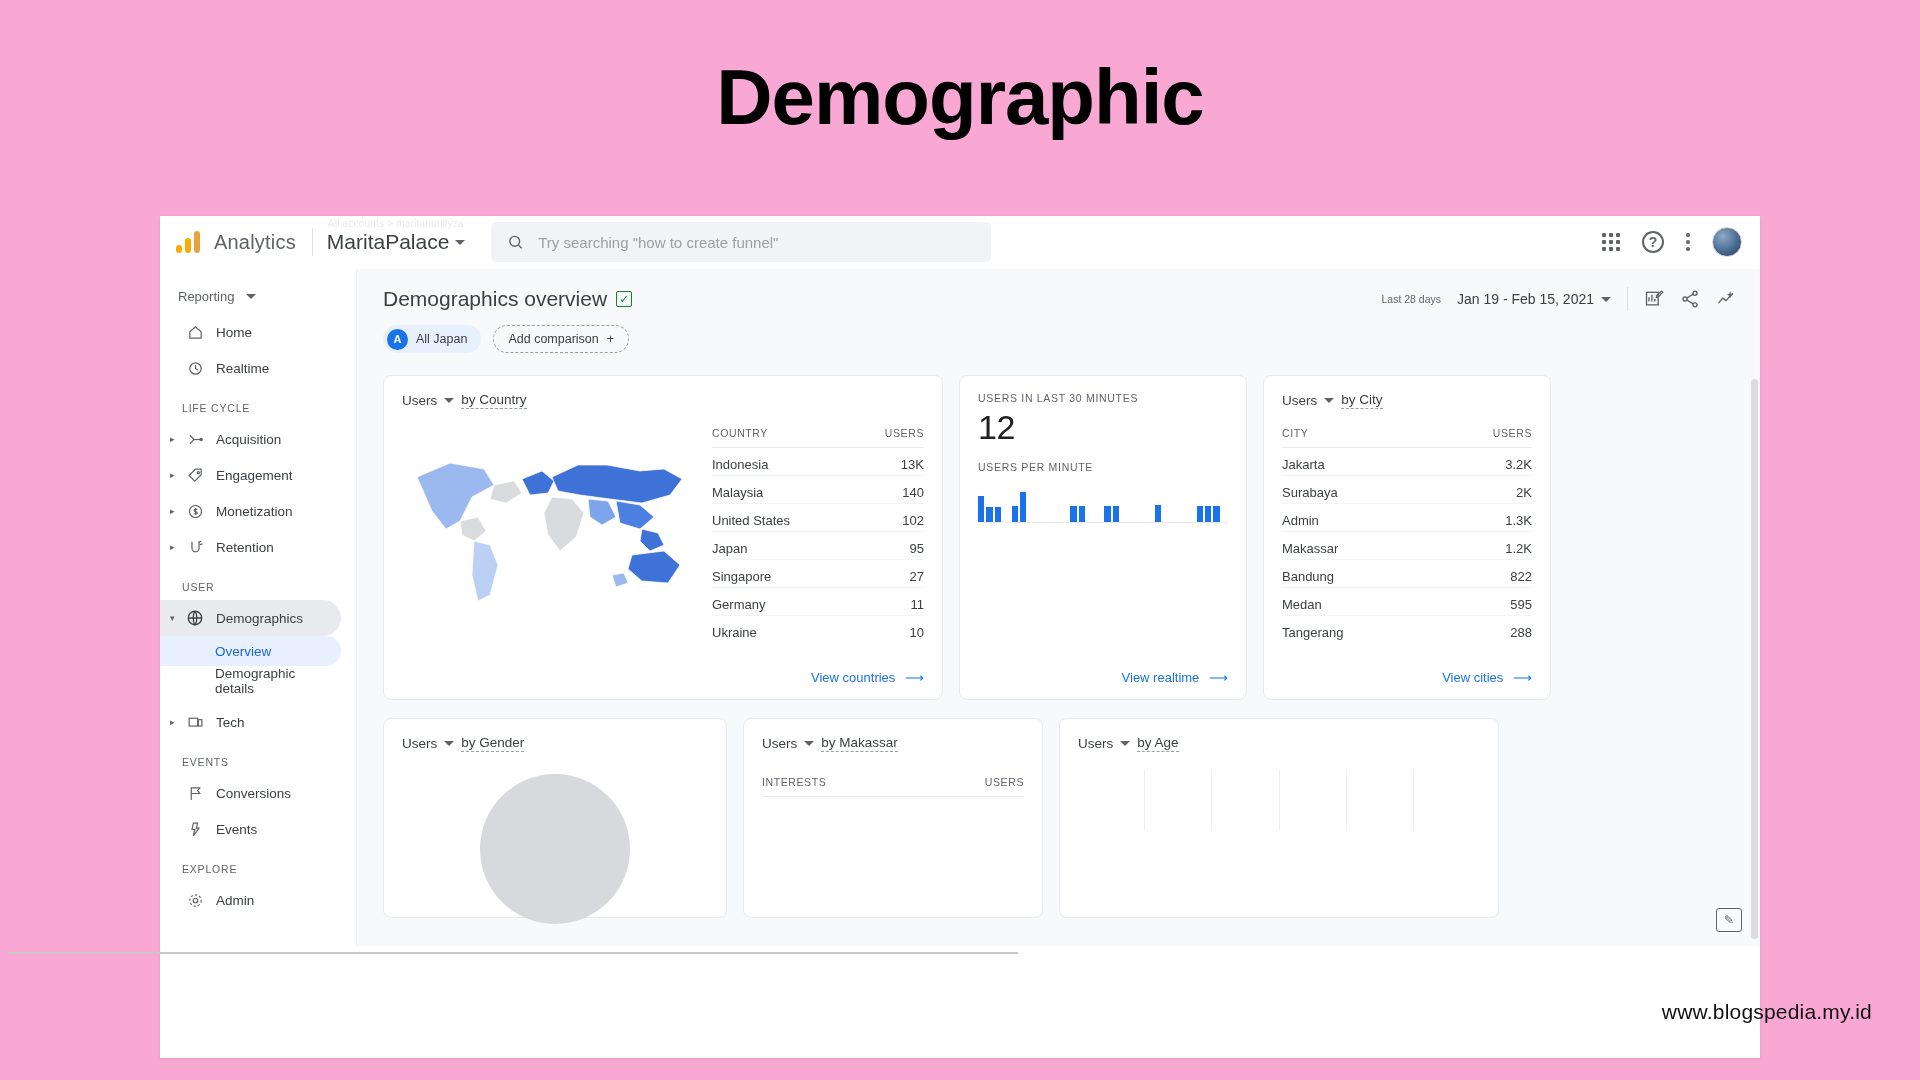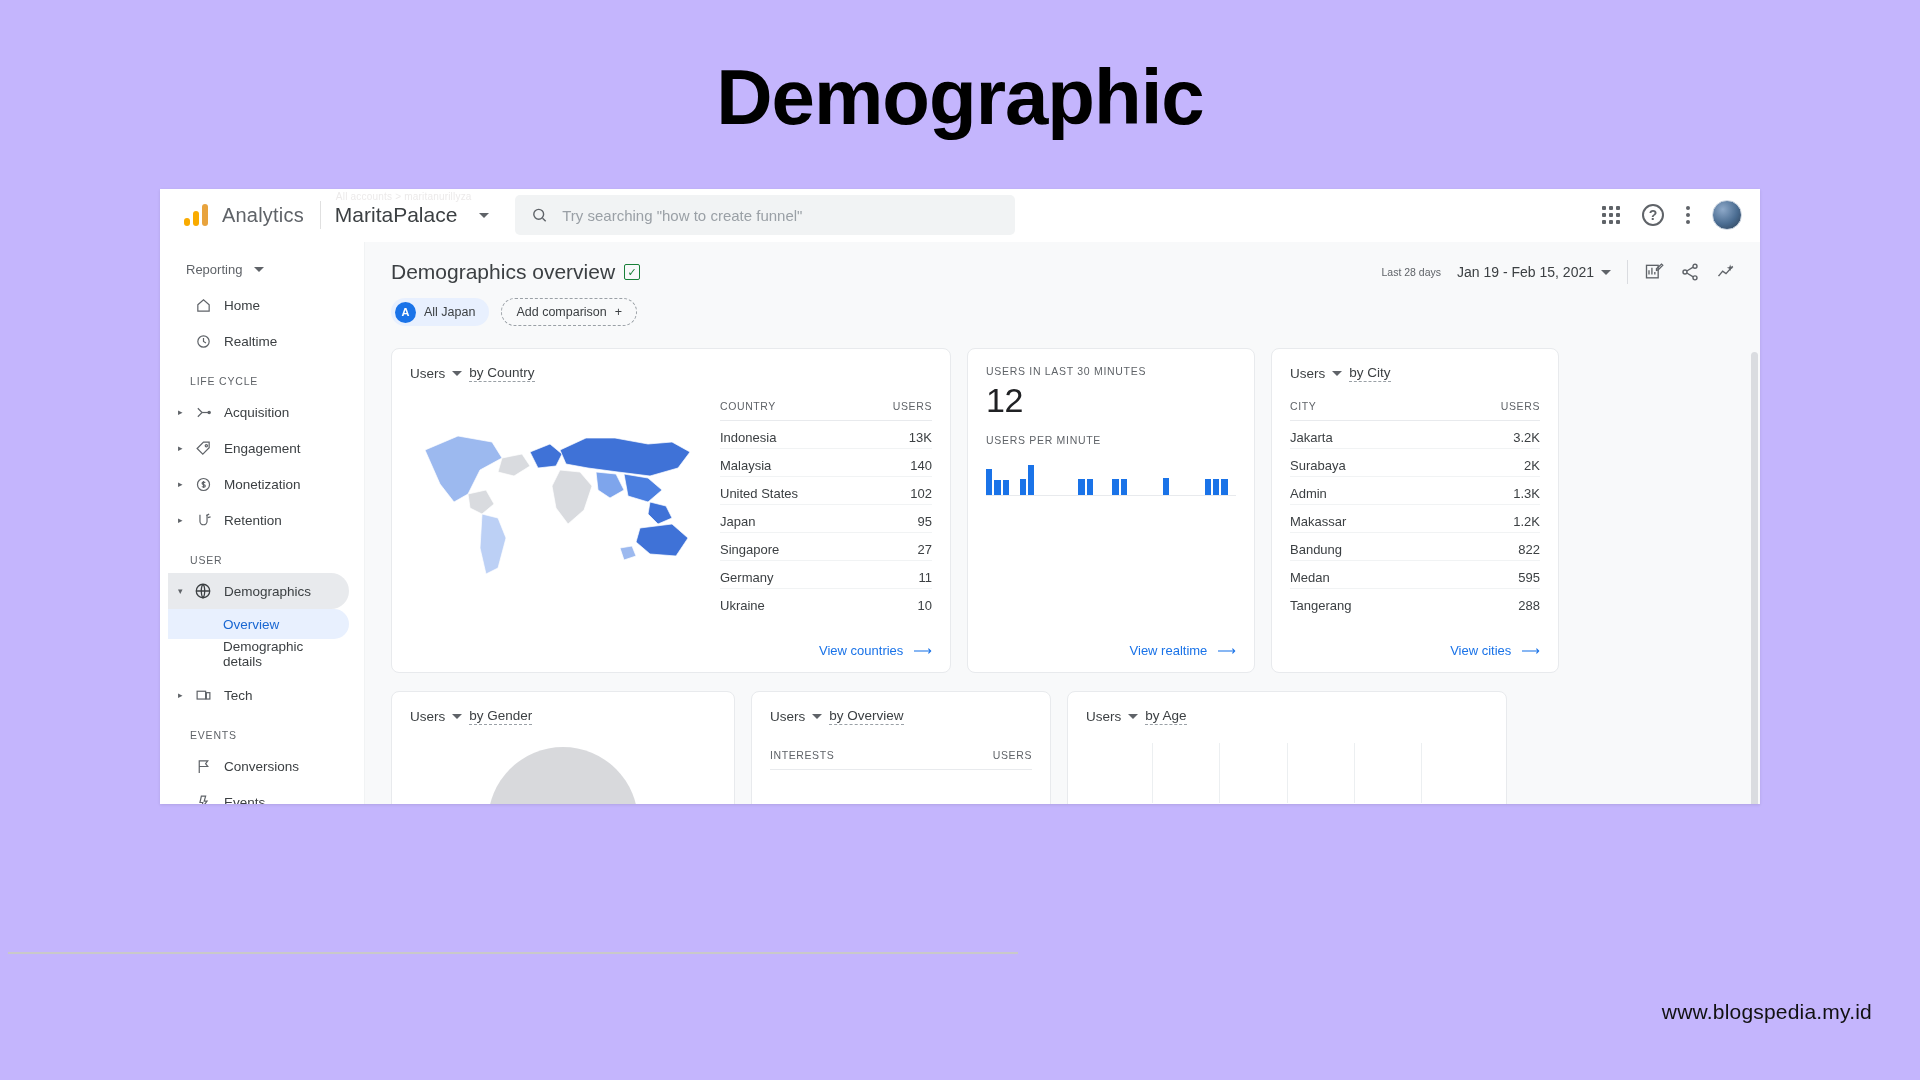--- a/index.html
+++ b/index.html
@@ -5,21 +5,21 @@
   * { box-sizing: border-box; margin: 0; padding: 0; }
   html, body {
     width: 1920px; height: 1080px;
     font-family: "Liberation Sans", sans-serif;
     background: #f1f1f1;
     overflow: hidden;
   }
   #slide {
     position: relative;
     width: 1920px; height: 1080px;
-    background: #c4b5fd;
+    background: #f9a8d4;
   }
 
   
   .slide-title {
     position: absolute;
     top: 52px; left: 0; width: 1920px;
     text-align: center;
     font-size: 78px;
     font-weight: bold;
     letter-spacing: -1px;
@@ -38,26 +38,25 @@
     right: 48px; top: 1000px;
     font-size: 21px;
     color: #111;
     letter-spacing: .2px;
     margin-left: 7px;
   }
 
   
   .ga-window {
     position: absolute;
-    left: 160px; top: 189px;
-    width: 1600px; height: 615px;
+    left: 160px; top: 216px;
+    width: 1600px; height: 842px;
     background: #fff;
     overflow: hidden;
     box-shadow: 0 1px 3px rgba(0,0,0,.10);
-    padding-left: 8px;
   }
 
   
   .ga-topbar {
     position: relative;
     height: 53px;
     background: #fff;
     display: flex;
     align-items: center;
     border-bottom: 1px solid #fff;
@@ -74,21 +73,21 @@
   .topbar-sep { width:1px; height:28px; background:#e0e0e0; margin:0 14px 0 16px; }
 
   .acct-wrap { position: relative; padding-right: 12px; }
   .acct-crumb {
     position: absolute; top: -12px; left: 1px;
     font-size: 10px; color: #eceaea; white-space: nowrap;
     letter-spacing: .2px;
   }
   .acct-name {
     font-size: 21px; color: #3c4043; white-space: nowrap;
-    display: flex; align-items: center; gap: 22px;
+    display: flex; align-items: center; gap: 6px;
   }
   .caret-dn {
     width: 0;height: 0;border-left:5px solid transparent;border-right:5px solid transparent;
     border-top:5px solid #5f6368; display:inline-block;
   }
 
   .ga-search {
     margin-left: 14px;
     width: 500px; height: 40px;
     background: #f1f3f4;
@@ -707,21 +706,21 @@
             </div>
             <div class="donut-wrap">
               <div class="donut"></div>
             </div>
           </div>
 
           <div class="card" style="width:300px;height:200px;">
             <div class="card-head">
               <span>Users</span>
               <span class="caret-dn"></span>
-              <span class="dim">by Overview</span>
+              <span class="dim">by Makassar</span>
             </div>
             <table class="tbl" style="margin-top:24px;">
               <thead>
                   <tr>
                 <th>INTERESTS</th>
                 <th class="r">USERS</th>
               </tr>
                 </thead>
             </table>
           </div>

